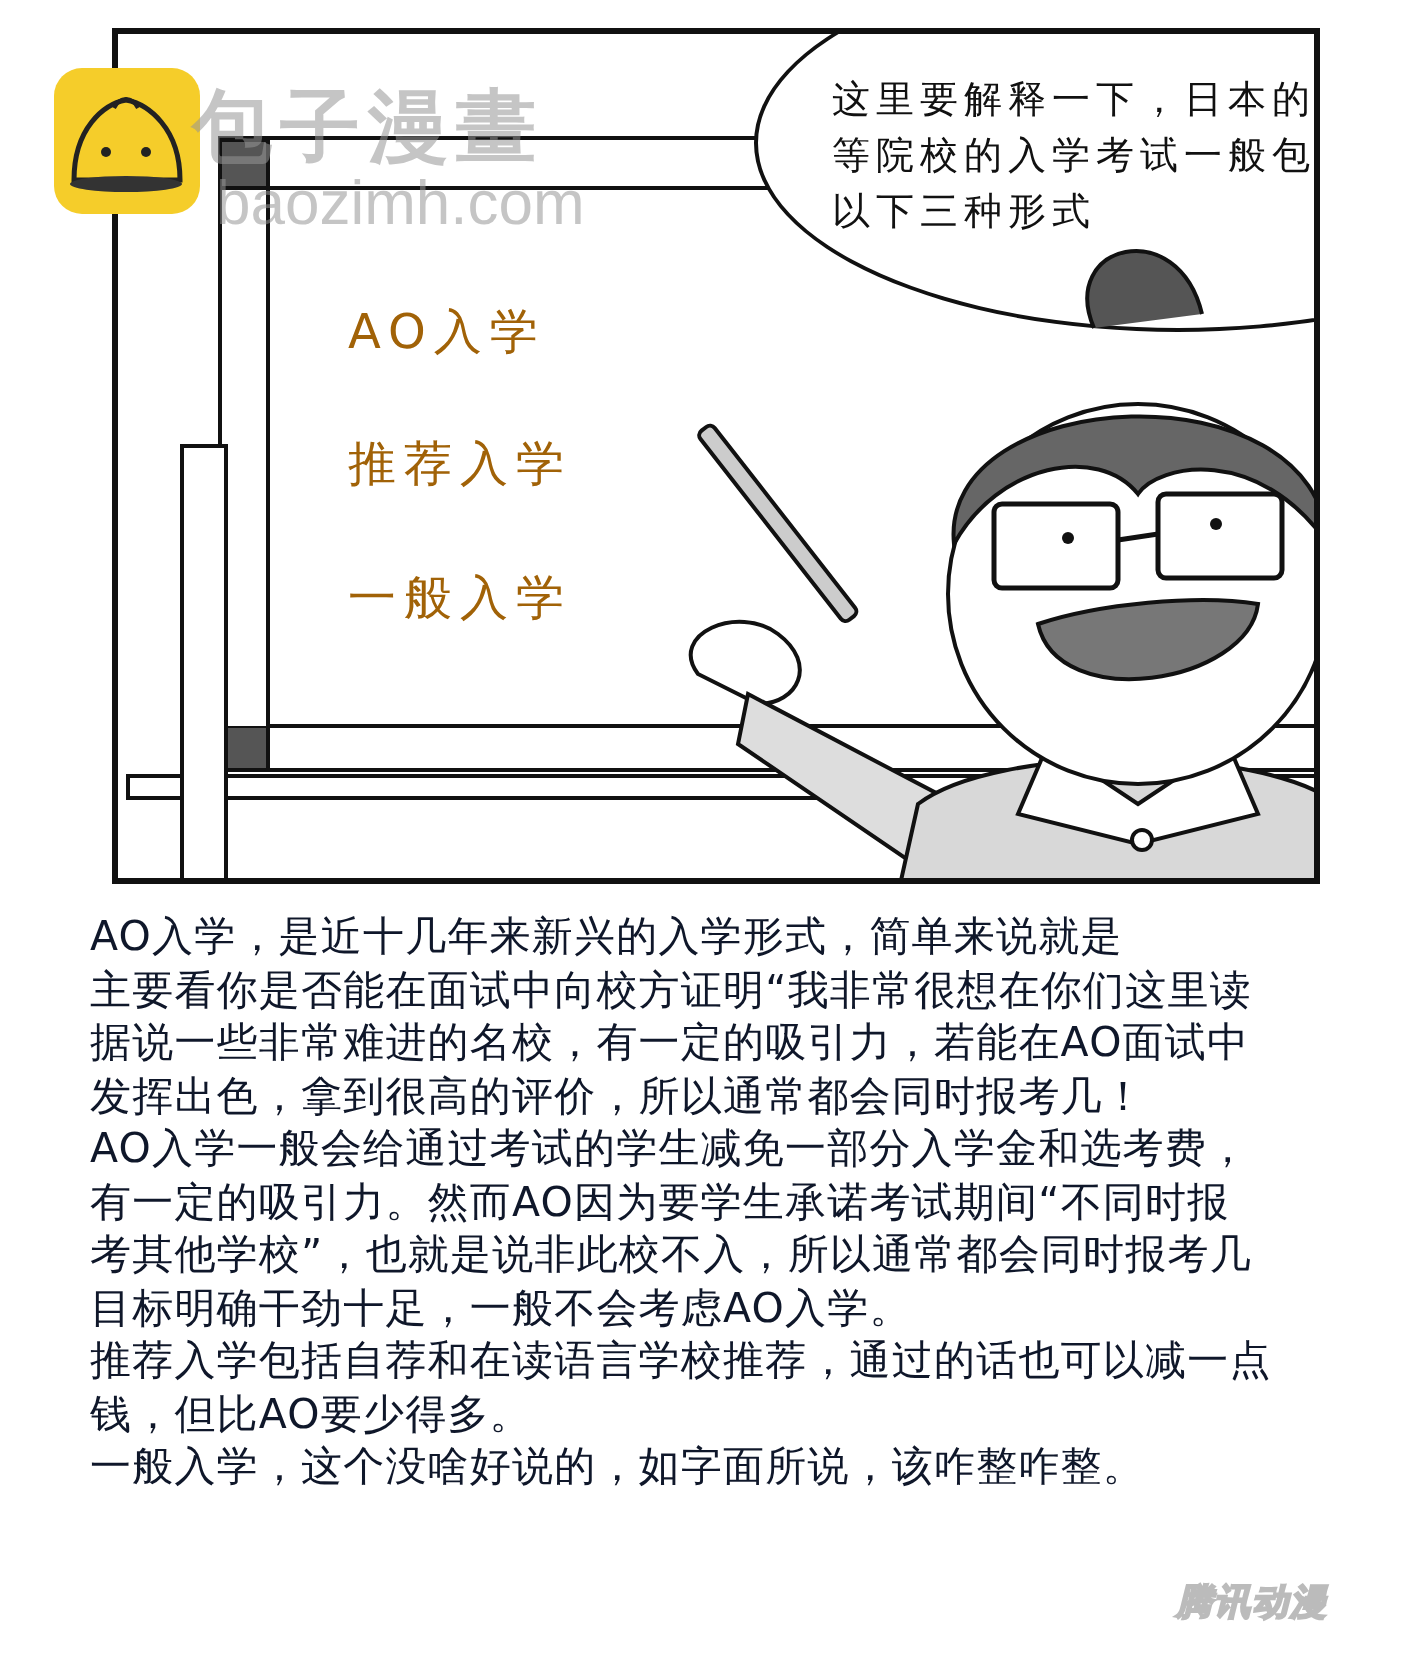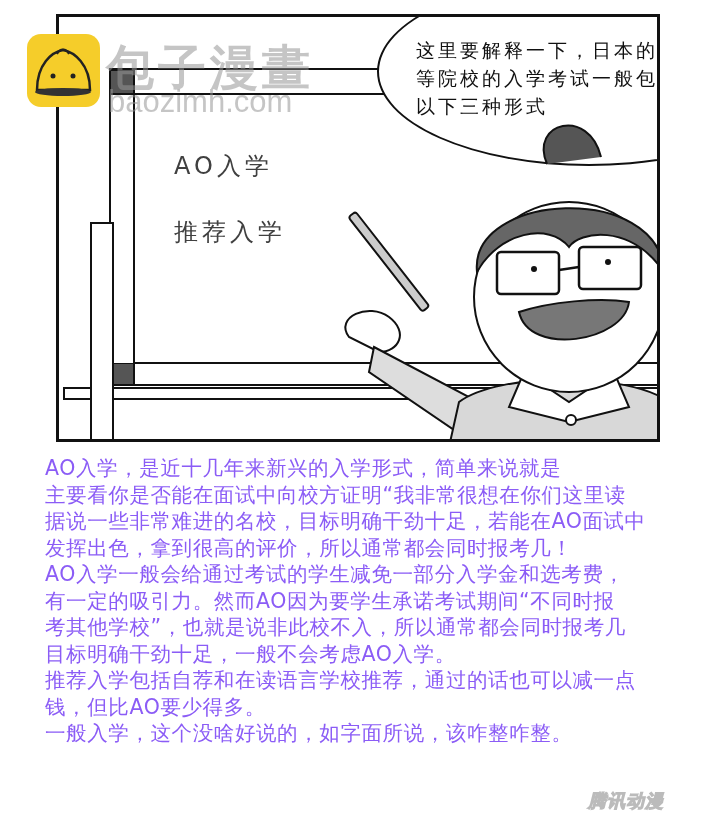--- a/index.html
+++ b/index.html
@@ -3,27 +3,27 @@
 <meta charset="utf-8">
 <style>
   html, body { margin:0; padding:0; background:#ffffff; }
   body { width:701px; height:839px; position:relative; overflow:hidden; font-family:"DejaVu Sans", sans-serif; color:#111; }
   .panel { position:absolute; left:56px; top:14px; width:604px; height:428px; border:3px solid #111; background:#fff; overflow:hidden; box-sizing:border-box; }
   .abs { position:absolute; }
   .board-line { position:absolute; background:#111; }
   .corner { position:absolute; background:#555; border:1px solid #111; }
   .bubble { position:absolute; left:318px; top:-40px; width:420px; height:185px; border:2px solid #111; border-radius:50%; background:#fff; }
   .bubble-text { position:absolute; left:357px; top:19px; width:290px; font-size:19px; line-height:28px; letter-spacing:3px; color:#111; }
-  .board-text { position:absolute; font-size:24px; letter-spacing:4px; color:#404040;text-align:right; }
+  .board-text { position:absolute; font-size:24px; letter-spacing:4px; color:#a16207;text-align:right; }
   .pointer { position:absolute; left:288px; top:200px; width:7px; height:118px; background:#ccc; border:2px solid #111; border-radius:4px; transform:rotate(-38deg); transform-origin:top left; }
-  .body-text { position:absolute; left:45px; top:455px; width:650px; font-size:20.5px; line-height:26.5px; color:#8b5cf6; letter-spacing:0.6px; }
+  .body-text { position:absolute; left:45px; top:455px; width:650px; font-size:20.5px; line-height:26.5px; color:#0f172a; letter-spacing:0.6px; }
   .body-text .line { white-space:nowrap; display:block; }
   .bold { font-weight:bold; }
   .logo { position:absolute; left:27px; top:34px; width:73px; height:73px; background:#f5cd2a; border-radius:14px; }
-  .wm-cn { position:absolute; left:106px; top:36px; font-size:48px; color:rgba(150,150,150,0.55); letter-spacing:4px; font-weight:bold; }
+  .wm-cn { position:absolute; left:96px; top:36px; font-size:40px; color:rgba(150,150,150,0.55); letter-spacing:4px; font-weight:bold; }
   .wm-en { position:absolute; left:108px; top:84px; font-size:31px; color:rgba(150,150,150,0.55); font-family:"Liberation Sans", sans-serif; }
   .wm2 { position:absolute; left:588px; top:789px; width:97px; height:30px; font-size:18px; font-weight:bold; font-style:italic; color:#fff; -webkit-text-stroke:1px #bbb; letter-spacing:1px; }
 </style>
 </head>
 <body>
 
 <div class="panel">
 
   <div class="board-line" style="left:50px;top:51px;width:560px;height:2px;"></div>
   <div class="board-line" style="left:50px;top:76px;width:560px;height:2px;"></div>
@@ -40,20 +40,21 @@
 
   <div class="bubble"></div>
   <div class="bubble-text">
     <div>这里要解释一下，日本的高</div>
     <div>等院校的入学考试一般包括</div>
     <div>以下三种形式</div>
   </div>
 
   <div class="board-text" style="left:115px;top:133px;">AO入学</div>
   <div class="board-text" style="left:115px;top:199px;">推荐入学</div>
+  <div class="board-text" style="left:115px;top:266px;">一般入学</div>
 
   <div class="pointer"></div>
 
   <svg class="abs" style="left:270px;top:85px;" width="340" height="345" viewBox="0 0 340 345">
 
     <path d="M218 62 C200 20 260 5 272 55" fill="#555" stroke="#111" stroke-width="2"></path>
 
     <path d="M20 235 C5 215 40 200 60 215 C80 230 70 250 50 250 Z" fill="#fff" stroke="#111" stroke-width="2"></path>
 
     <path d="M45 245 L140 295 L175 330 L150 345 L40 270 Z" fill="#ddd" stroke="#111" stroke-width="2"></path>
@@ -85,21 +86,21 @@
     <circle cx="26" cy="42" r="2.5" fill="#222"></circle>
     <circle cx="46" cy="42" r="2.5" fill="#222"></circle>
   </svg>
 </div>
 <div class="wm-cn">包子漫畫</div>
 <div class="wm-en">baozimh.com</div>
 
 <div class="body-text">
   <span class="line"><span>AO入学，是近十几年来新兴的入学形式，简单来说就是</span></span>
   <span class="line"><span>主要看你是否能在面试中向校方证明“我非常很想在你们这里读</span></span>
-  <span class="line"><span>据说一些非常难进的名校，目标明确干劲十足，若能在AO面试中</span></span>
+  <span class="line"><span>据说一些非常难进的名校，有一定的吸引力，若能在AO面试中</span></span>
   <span class="line"><span>发挥出色，拿到很高的评价，所以通常都会同时报考几！</span></span>
   <span class="line"><span>AO入学一般会给通过考试的学生减免一部分入学金和选考费，</span></span>
   <span class="line"><span>有一定的吸引力。然而AO因为要学生承诺考试期间“不同时报</span></span>
   <span class="line"><span>考其他学校”，也就是说非此校不入，所以通常都会同时报考几</span></span>
   <span class="line"><span>目标明确干劲十足，一般不会考虑AO入学。</span></span>
   <span class="line"><span>推荐入学包括自荐和在读语言学校推荐，通过的话也可以减一点</span></span>
   <span class="line"><span>钱，但比AO要少得多。</span></span>
   <span class="line"><span>一般入学，这个没啥好说的，如字面所说，该咋整咋整。</span></span>
 </div>
 

